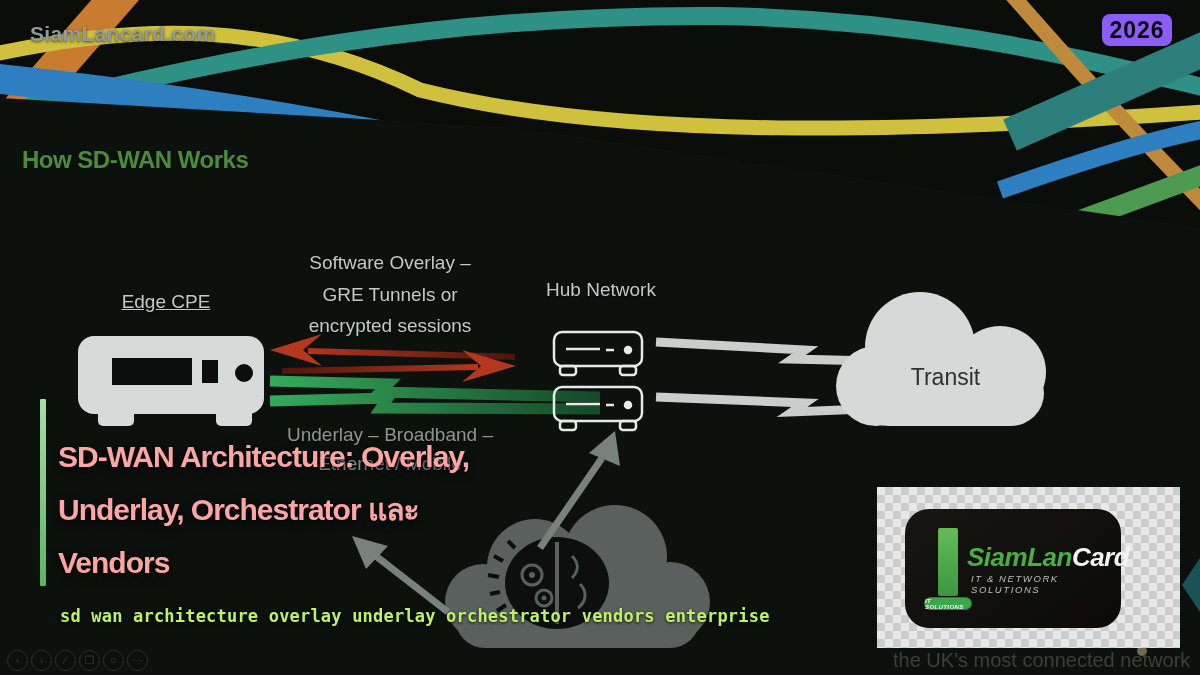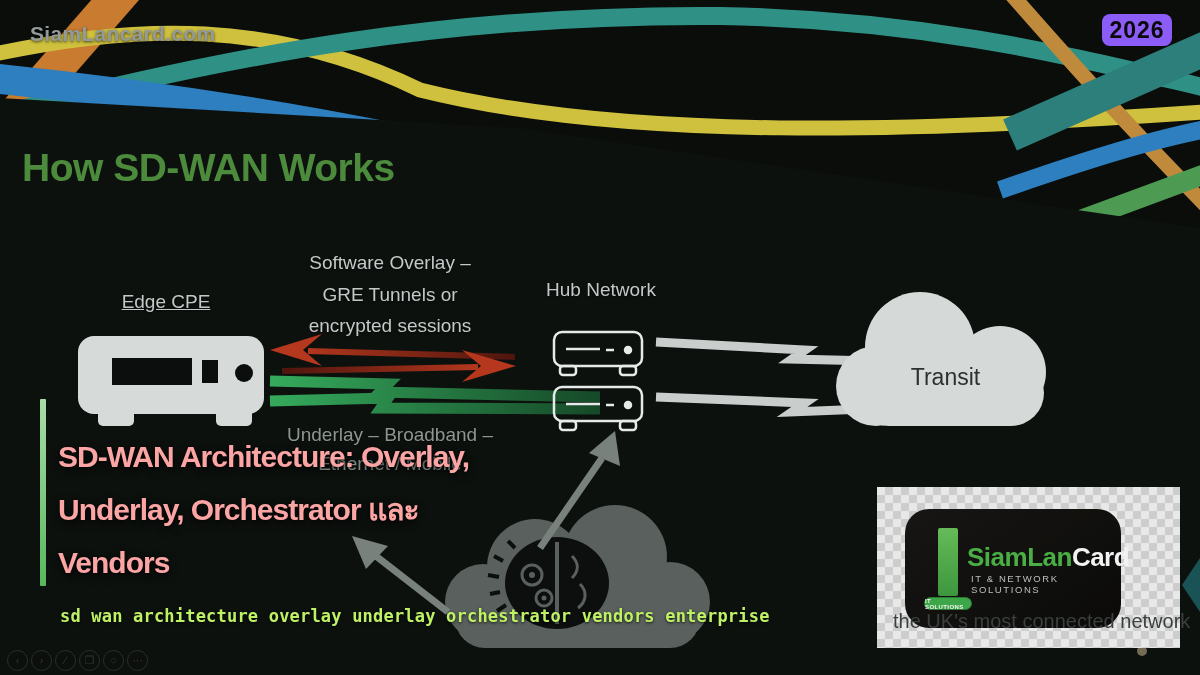--- a/index.html
+++ b/index.html
@@ -10,21 +10,21 @@
 
   .watermark { position:absolute; left:30px; top:22px; z-index:8;
     font-size:21px; font-weight:bold; color:#949a9a; letter-spacing:.3px;
     text-shadow:0 1px 3px rgba(0,0,0,.7); }
   .year-badge { position:absolute; left:1102px; top:14px; width:70px; height:32px;
     z-index:8; background:#8b5cf6; border-radius:8px; display:flex;
     align-items:center; justify-content:center; font-size:23px; font-weight:bold;
     color:#0a0a0a; letter-spacing:1px; }
 
   .heading { position:absolute; left:22px; top:146px; z-index:4;
-    font-size:39px; font-weight:bold; color:#4c8b3c; letter-spacing:-.5px;text-align:center; }
+    font-size:24px; font-weight:bold; color:#4c8b3c; letter-spacing:-.5px;text-align:center; }
 
   .diag-label { position:absolute; z-index:3; color:#c3c9c7; font-size:19px;
     text-align:center; line-height:31px; text-shadow:0 1px 2px rgba(0,0,0,.6); }
   .lbl-edge     { left:105px; top:286px; width:122px;text-decoration:underline; }
   .lbl-overlay  { left:256px; top:247px; width:268px; line-height:31.5px; }
   .lbl-hub      { left:534px; top:274px; width:134px; }
   .lbl-underlay { left:253px; top:420px; width:274px; z-index:2; color:#98a19c;
                   line-height:29px; opacity:.92; }
   .lbl-transit  { left:898px; top:362px; width:95px; z-index:3; color:#2c302f;
                   font-size:23px; text-shadow:none; }
@@ -45,35 +45,35 @@
     color:#bef264; letter-spacing:.2px; text-shadow:0 1px 3px rgba(0,0,0,.8); }
 
   .checker { position:absolute; left:877px; top:487px; width:303px; height:161px;
     z-index:6; background-color:#f4f4f4;
     background-image:
       linear-gradient(45deg,#d8d8d8 25%,transparent 25%,transparent 75%,#d8d8d8 75%),
       linear-gradient(45deg,#d8d8d8 25%,transparent 25%,transparent 75%,#d8d8d8 75%);
     background-position:0 0,8px 8px; background-size:16px 16px; opacity:.95; }
 
   .logo-card { position:absolute; left:28px; top:22px; width:216px; height:119px;
-    background:linear-gradient(145deg,#191715,#0b0a09); border-radius:24px; }
+    background:linear-gradient(145deg,#191715,#0b0a09); border-radius:24px;font-style:italic; }
   .logo-bar { position:absolute; left:33px; top:19px; width:20px; height:68px;
     background:linear-gradient(#6ac55c,#3f9e40); border-radius:2px; }
   .logo-ribbon { position:absolute; left:19px; top:88px; width:48px; height:13px;
     background:#3fae4c; border:1px solid #2e8238; border-radius:7px;
     display:flex; align-items:center; justify-content:center;
     font-size:6px; font-weight:bold; color:#fff; letter-spacing:.4px; }
   .logo-brand { position:absolute; left:62px; top:33px; font-size:26px;
     font-weight:bold; letter-spacing:-.5px; }
   .logo-brand .p1 { color:#4db848; }
   .logo-brand .p2 { color:#ffffff; }
   .logo-tagline { position:absolute; left:66px; top:64px; font-size:9.5px;
     color:#c4c8c6; letter-spacing:1.6px; }
 
-  .footer-right { position:absolute; left:893px; top:610px; z-index:7;
+  .footer-right { position:absolute; left:893px; top:649px; z-index:7;
     font-size:20px; color:#3a403d; }
 
   .toolbar { position:absolute; left:7px; top:650px; z-index:9; display:flex; gap:3px; }
   .tool-btn { width:21px; height:21px; border:1.5px solid #273129; border-radius:50%;
     display:flex; align-items:center; justify-content:center;
     color:#2e3a30; font-size:11px; line-height:1; background:rgba(10,14,10,.3); }
 </style>
 </head>
 <body>
 

